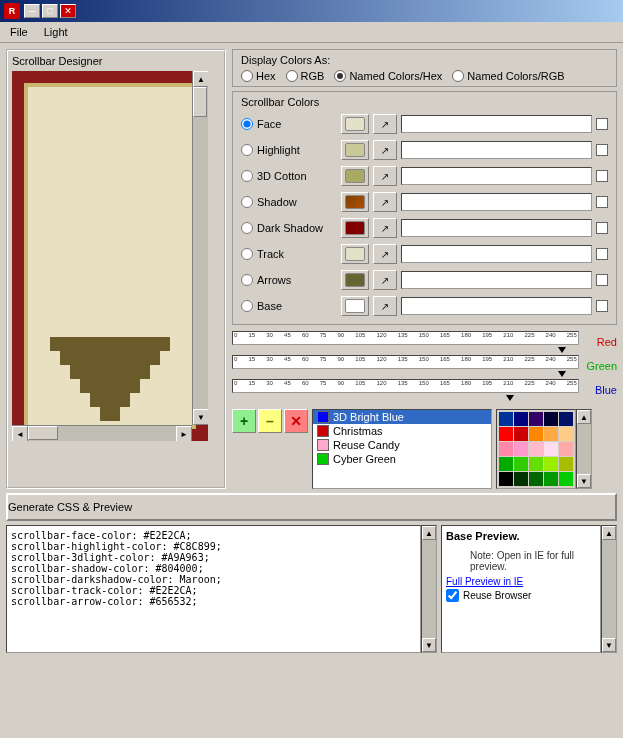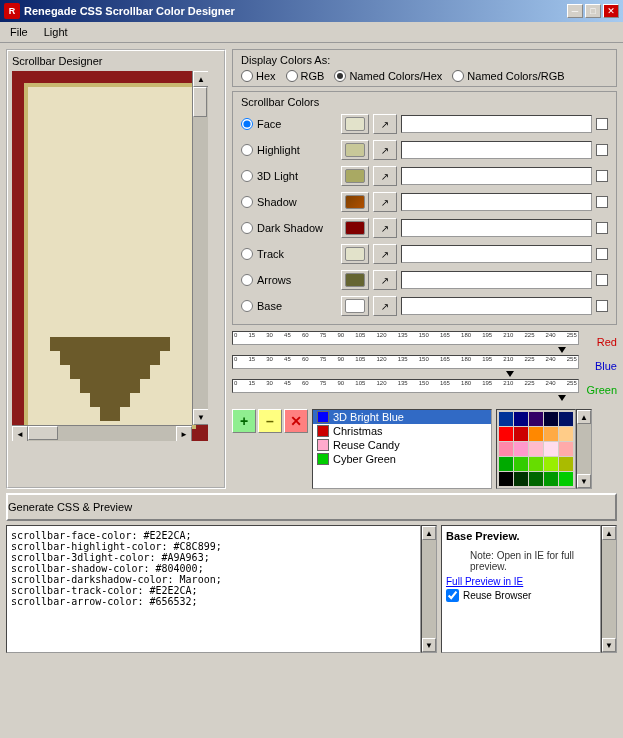--- a/index.html
+++ b/index.html
@@ -243,21 +243,20 @@
     .bottom-palette-row {
       display: flex;
       gap: 4px;
     }
   </style>
 </head>
 <body>
 
 <div class="title-bar">
   <div class="title-bar-icon">R</div>
-  <span class="title-bar-text">Renegade CSS Scrollbar Color Designer</span>
   <div class="title-bar-buttons">
     <div class="title-btn">─</div>
     <div class="title-btn">□</div>
     <div class="title-btn close">✕</div>
   </div>
 </div>
 
 <div class="menubar">
   <div class="menu-item">File</div>
   <div class="menu-item">Light</div>
@@ -347,21 +346,21 @@
           <div class="color-globe-btn">
               <div style="width:20px;height:14px;background:#c8c899;border-radius:2px;border:1px solid #888;"></div>
             </div>
           <div class="color-arrow-btn">↗</div>
           <input class="color-value-input" type="text" style="">
           <div class="color-checkbox"></div>
         </div>
 
         <div class="color-row">
           <input type="radio" name="scrollColor" class="color-radio" style="">
-          <span class="color-label">3D Light</span>
+          <span class="color-label">3D Cotton</span>
           <div class="color-globe-btn">
               <div style="width:20px;height:14px;background:#a9a963;border-radius:2px;border:1px solid #888;"></div>
             </div>
           <div class="color-arrow-btn">↗</div>
           <input class="color-value-input" type="text" style="">
           <div class="color-checkbox"></div>
         </div>
 
         <div class="color-row">
           <input type="radio" name="scrollColor" class="color-radio" style="">
@@ -467,23 +466,23 @@
                   <span>150</span>
                   <span>165</span>
                   <span>180</span>
                   <span>195</span>
                   <span>210</span>
                   <span>225</span>
                   <span>240</span>
                   <span>255</span>
               </div>
             </div>
-            <div style="position:absolute;bottom:0;left:79%;width:0;height:0;border-left:4px solid transparent;border-right:4px solid transparent;border-top:6px solid black;"></div>
-          </div>
-          <span style="width:38px;text-align:right;font-size:11px;color:#0000cc;">Blue</span>
+            <div style="position:absolute;bottom:0;left:94%;width:0;height:0;border-left:4px solid transparent;border-right:4px solid transparent;border-top:6px solid black;"></div>
+          </div>
+          <span style="width:38px;text-align:right;font-size:11px;color:#00aa00;">Green</span>
         </div>
 
         <div style="display:flex;align-items:center;margin-bottom:2px;">
           <div style="flex:1;position:relative;height:22px;">
             <div style="width:100%;height:14px;background:white;border:1px inset #999;position:relative;overflow:hidden;">
               <div style="font-size:6px;display:flex;justify-content:space-between;padding:0 1px;color:#333;line-height:7px;">
                 <span>0</span>
                   <span>15</span>
                   <span>30</span>
                   <span>45</span>
@@ -496,23 +495,23 @@
                   <span>150</span>
                   <span>165</span>
                   <span>180</span>
                   <span>195</span>
                   <span>210</span>
                   <span>225</span>
                   <span>240</span>
                   <span>255</span>
               </div>
             </div>
-            <div style="position:absolute;bottom:0;left:94%;width:0;height:0;border-left:4px solid transparent;border-right:4px solid transparent;border-top:6px solid black;"></div>
-          </div>
-          <span style="width:38px;text-align:right;font-size:11px;color:#00aa00;">Green</span>
+            <div style="position:absolute;bottom:0;left:79%;width:0;height:0;border-left:4px solid transparent;border-right:4px solid transparent;border-top:6px solid black;"></div>
+          </div>
+          <span style="width:38px;text-align:right;font-size:11px;color:#0000cc;">Blue</span>
         </div>
       </div>
 
       <div class="bottom-palette-row">
 
         <div style="display:flex;gap:2px;align-items:flex-start;">
           <div class="palette-action-btn btn-add">+</div>
           <div class="palette-action-btn btn-remove">–</div>
           <div class="palette-action-btn btn-delete">✕</div>
         </div>

